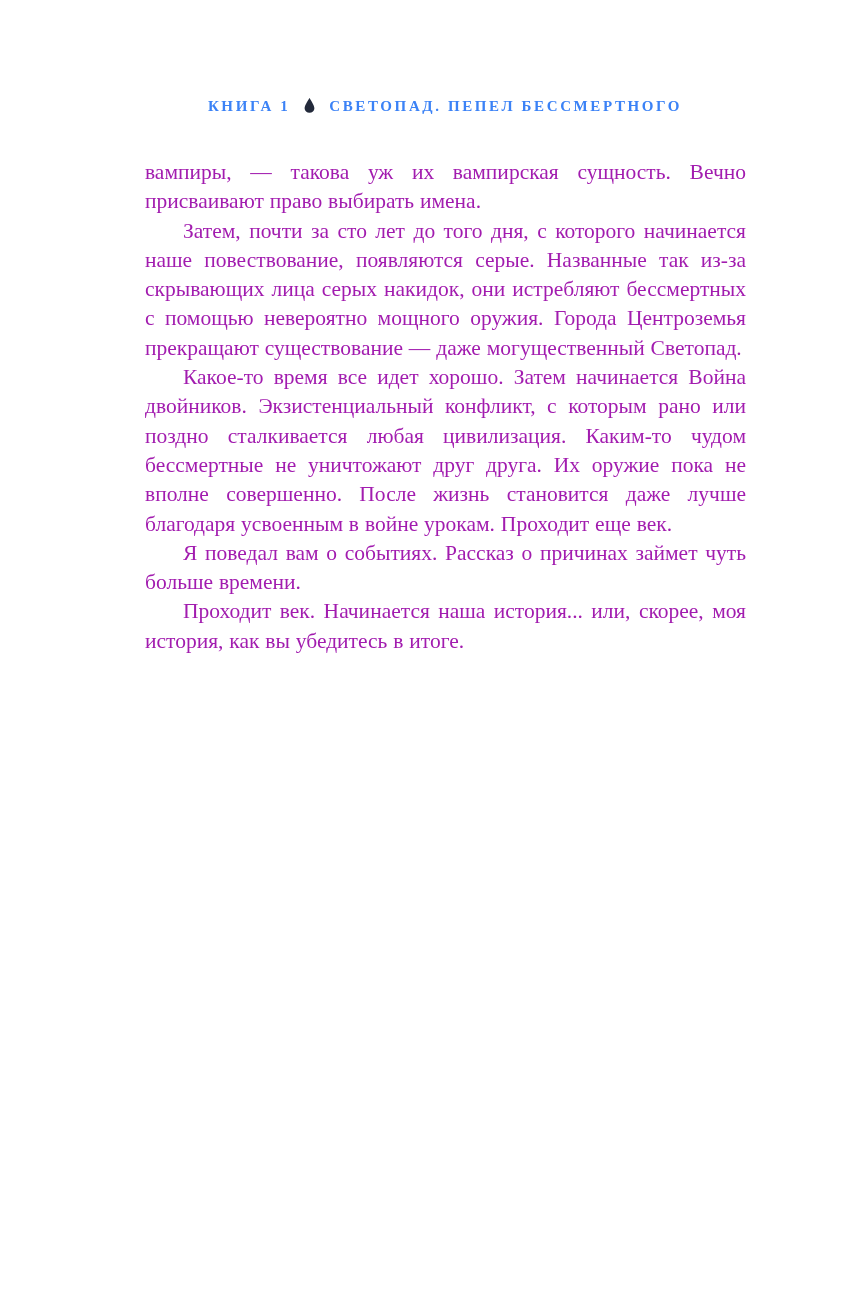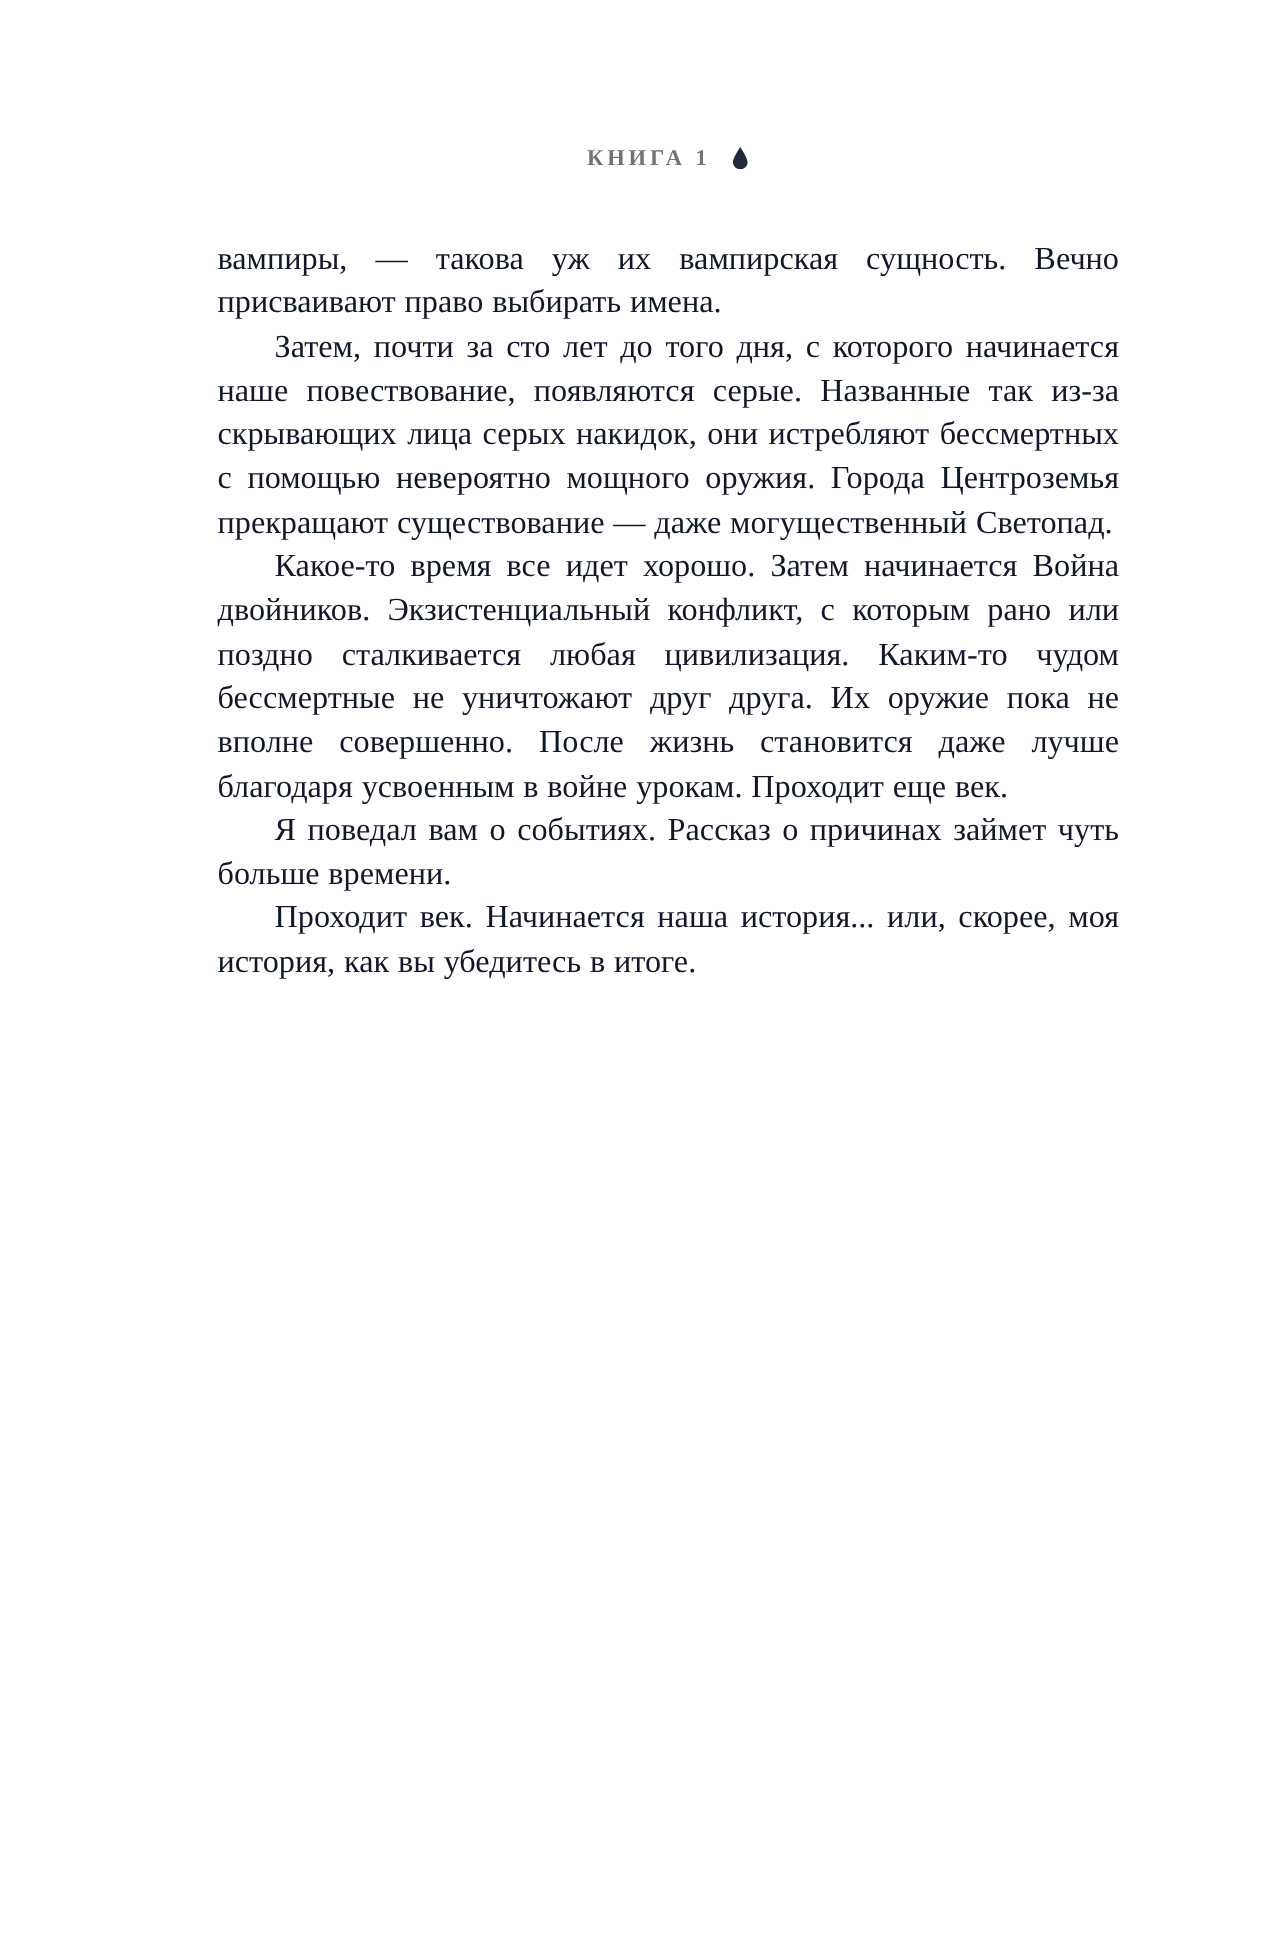--- a/index.html
+++ b/index.html
@@ -28,38 +28,38 @@
     top: 98px;
     left: 145px;
     width: 600px;
     display: flex;
     align-items: center;
     justify-content: center;
     gap: 14px;
     font-size: 15px;
     font-weight: 700;
     letter-spacing: 2.6px;
-    color: #737373;
+    color: #3b82f6;
     white-space: nowrap;
   }
   .running-head .drop {
     display: inline-flex;
     align-items: center;
     justify-content: center;
     transform: translateY(-1px);
   }
   .body-text {
     position: absolute;
     top: 158px;
     left: 145px;
     width: 601px;
     font-size: 21.5px;
     line-height: 29.3px;
     text-align: justify;
-    color: #0f172a;
+    color: #a21caf;
     hyphens: auto;
     -webkit-hyphens: auto;
     word-spacing: 0.5px;
   }
   .body-text p {
     margin: 0;
     text-indent: 38px;
   }
   .body-text p.continuation {
     text-indent: 0;
@@ -70,20 +70,21 @@
 
 <div class="page">
 
   <header class="running-head">
     <span>КНИГА 1</span>
     <span class="drop">
       <svg width="11" height="15" viewBox="0 0 11 15" aria-hidden="true">
         <path d="M5.5 0 C5.5 0 0.6 7.2 0.6 10.2 A4.9 4.6 0 0 0 10.4 10.2 C10.4 7.2 5.5 0 5.5 0 Z" fill="#232a3b"></path>
       </svg>
     </span>
+    <span>СВЕТОПАД. ПЕПЕЛ БЕССМЕРТНОГО</span>
   </header>
 
   <main class="body-text" lang="ru">
     <p class="continuation">вампиры, — такова уж их вампирская сущность. Вечно присваивают право выбирать имена.</p>
     <p>Затем, почти за сто лет до того дня, с которого начинается наше повествование, появляются серые. Названные так из-за скрывающих лица серых накидок, они истребляют бессмертных с помощью невероятно мощного оружия. Города Центроземья прекращают существование — даже могущественный Светопад.</p>
     <p>Какое-то время все идет хорошо. Затем начинается Война двойников. Экзистенциальный конфликт, с которым рано или поздно сталкивается любая цивилизация. Каким-то чудом бессмертные не уничтожают друг друга. Их оружие пока не вполне совершенно. После жизнь становится даже лучше благодаря усвоенным в войне урокам. Проходит еще век.</p>
     <p>Я поведал вам о событиях. Рассказ о причинах займет чуть больше времени.</p>
     <p>Проходит век. Начинается наша история... или, скорее, моя история, как вы убедитесь в итоге.</p>
   </main>
 

